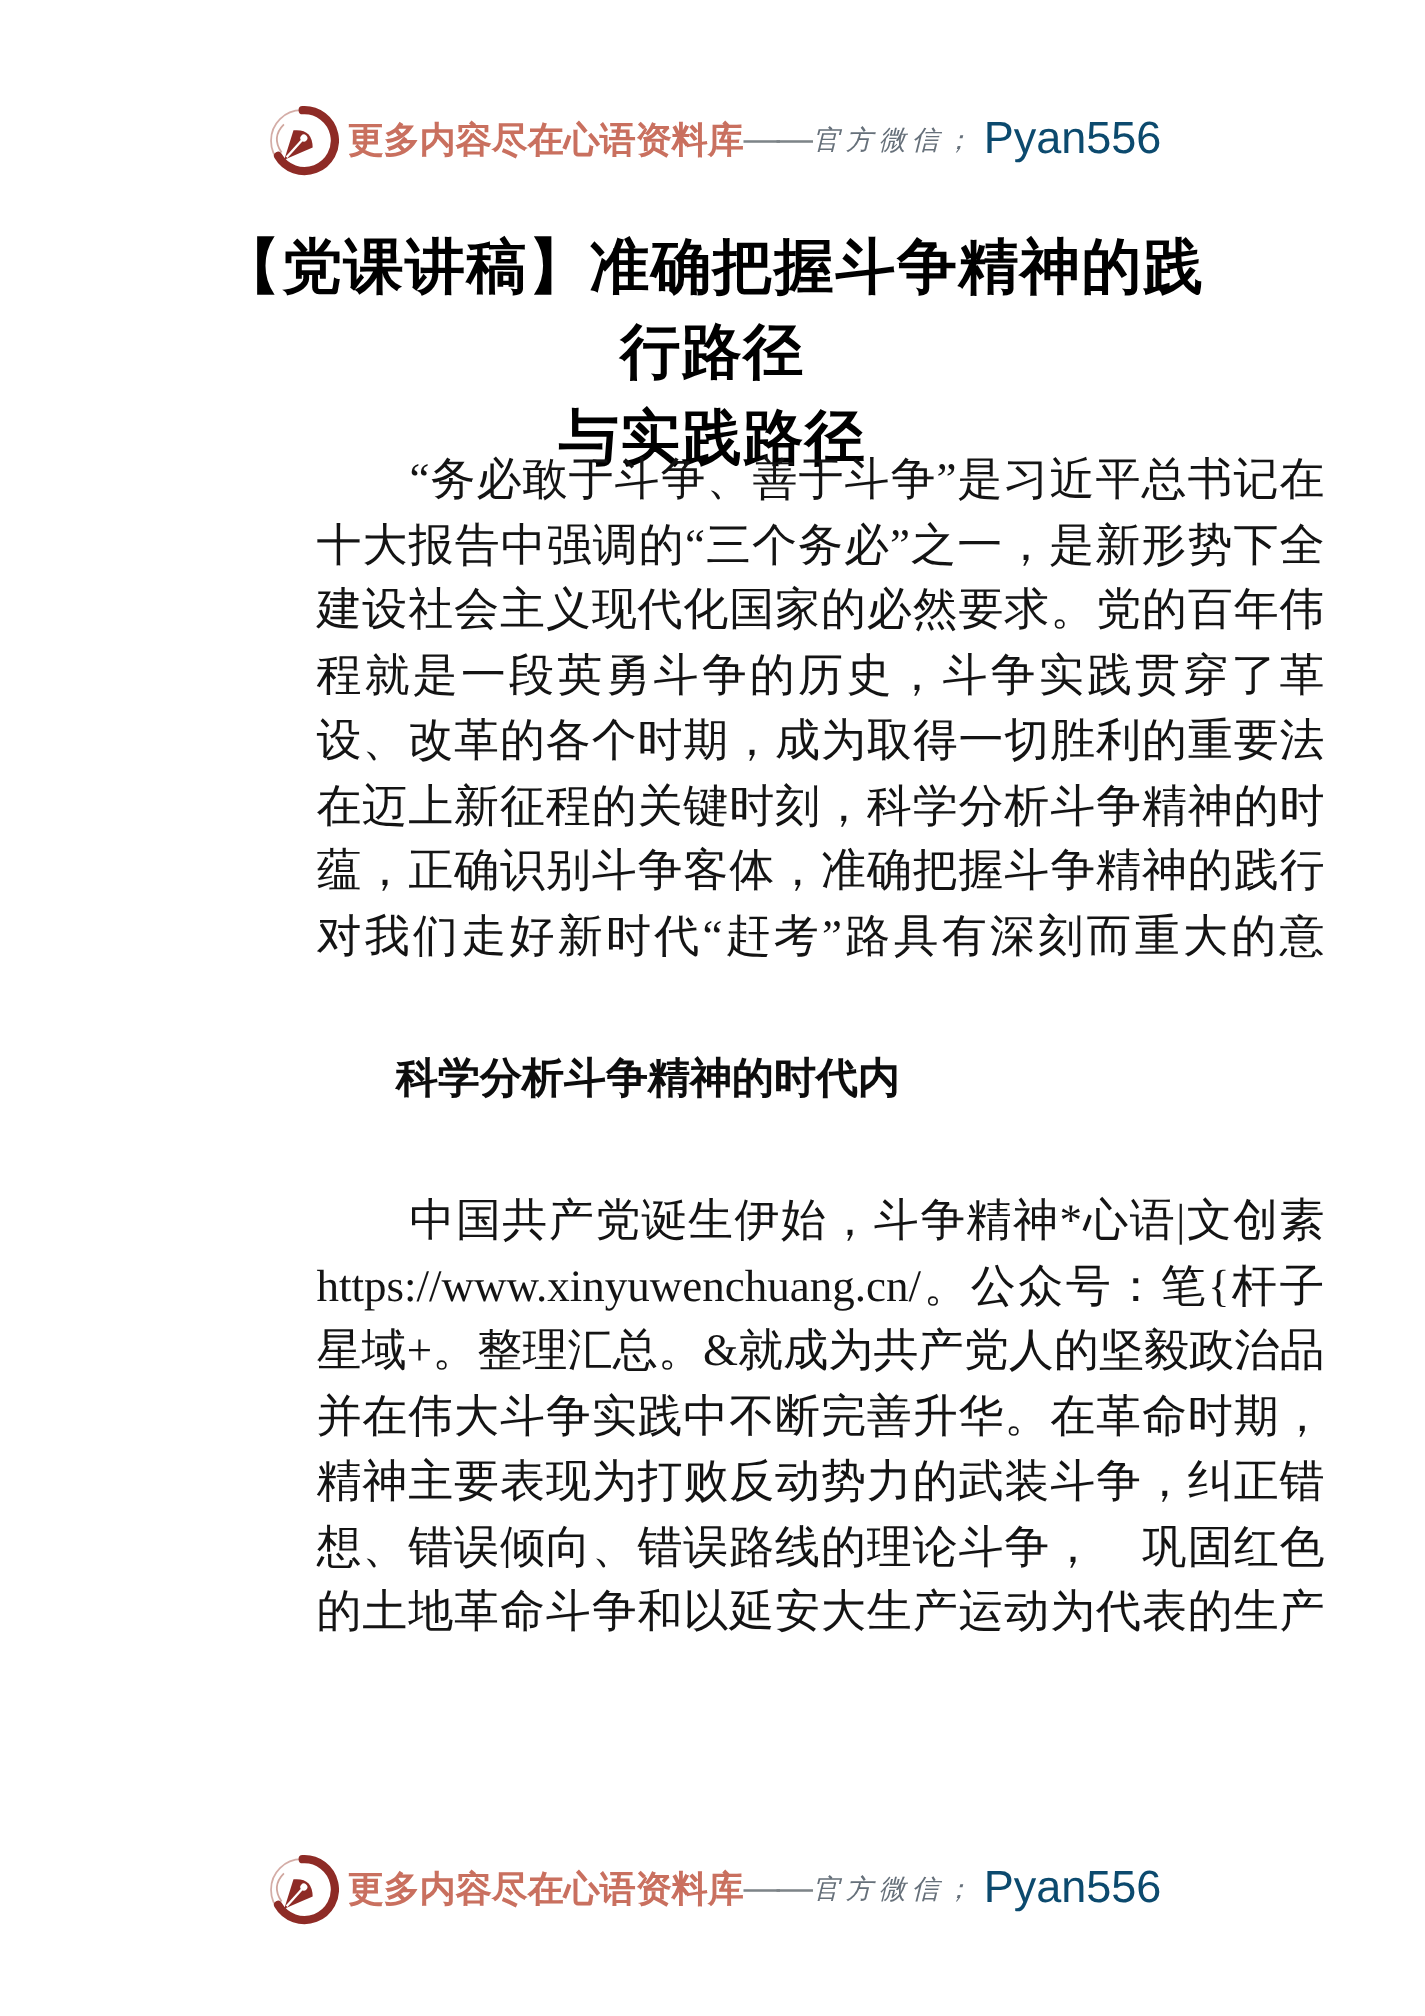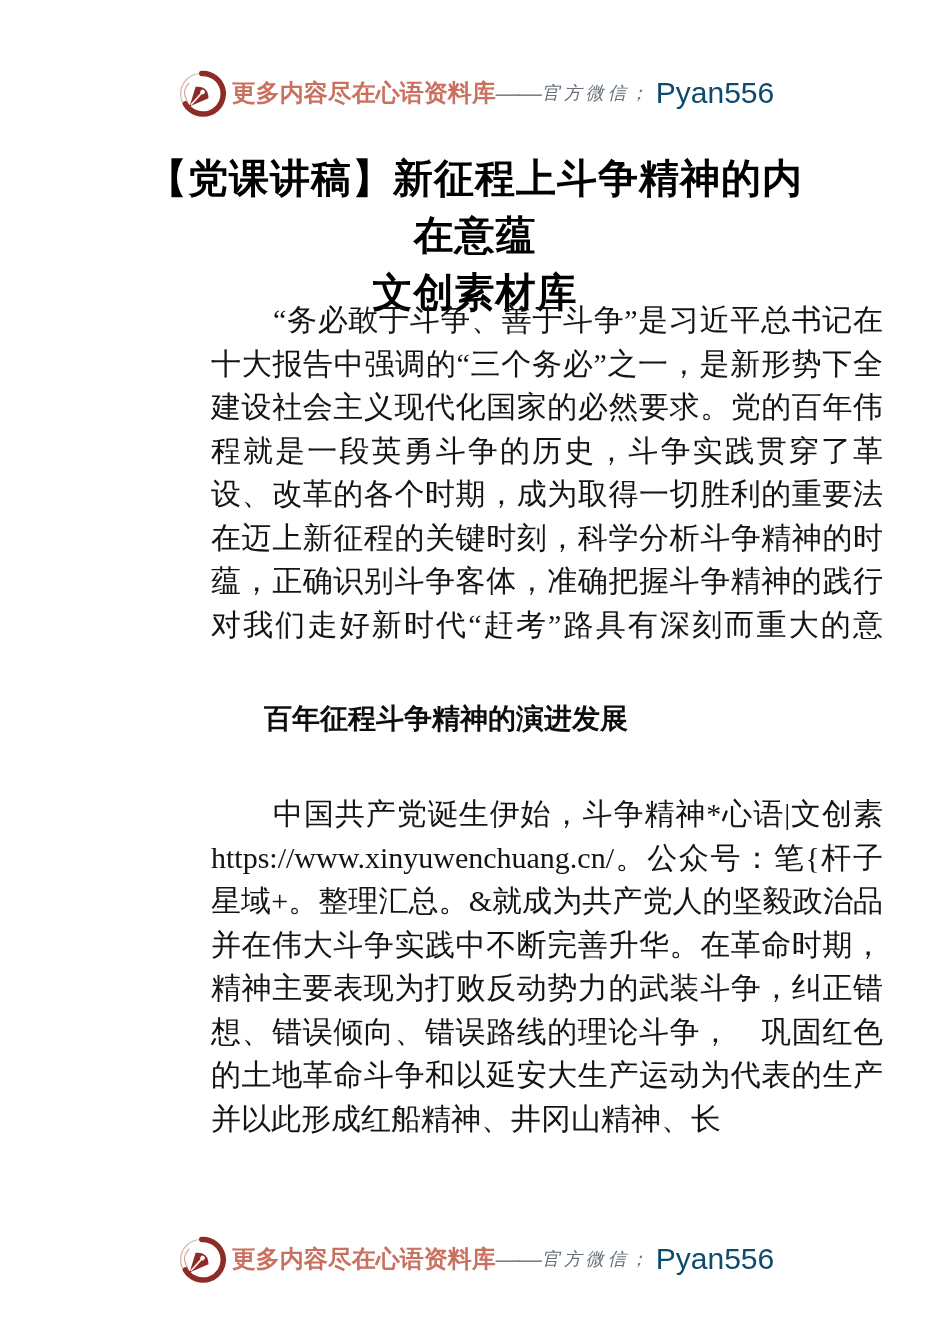--- a/index.html
+++ b/index.html
@@ -100,48 +100,47 @@
         <path d="M15 43 Q6 30 17 19" fill="none" stroke="#b06a5e" stroke-width="1.5" opacity="0.6"></path>
       </svg>
     </span>
     <span class="brand-main">更多内容尽在心语资料库</span>
       <span class="brand-dash">——</span>
       <span class="brand-wechat">官方微信；</span>
       <span class="brand-id">Pyan556</span>
   </div>
 
   <div class="doc-title">
-    <div>【党课讲稿】新征程上斗争精神的内在意蕴</div>
-    <div>文创素材库</div>
+    <div>【党课讲稿】准确把握斗争精神的践行路径</div>
+    <div>与实践路径</div>
   </div>
 
   <div class="content">
 
     <div class="para">
       <div class="tline indent">“务必敢于斗争、善于斗争”是习近平总书记在二</div>
       <div class="tline">十大报告中强调的“三个务必”之一，是新形势下全面</div>
       <div class="tline">建设社会主义现代化国家的必然要求。党的百年伟大征</div>
       <div class="tline">程就是一段英勇斗争的历史，斗争实践贯穿了革命、建</div>
       <div class="tline">设、改革的各个时期，成为取得一切胜利的重要法宝。</div>
       <div class="tline">在迈上新征程的关键时刻，科学分析斗争精神的时代内</div>
       <div class="tline">蕴，正确识别斗争客体，准确把握斗争精神的践行路径，</div>
       <div class="tline natural">对我们走好新时代“赶考”路具有深刻而重大的意义。</div>
     </div>
 
-    <div class="section-heading">百年征程斗争精神的演进发展</div>
+    <div class="section-heading">科学分析斗争精神的时代内</div>
 
     <div class="para">
       <div class="tline indent">中国共产党诞生伊始，斗争精神*心语|文创素材库：</div>
       <div class="tline">https://www.xinyuwenchuang.cn/。公众号：笔{杆子</div>
       <div class="tline">星域+。整理汇总。&amp;就成为共产党人的坚毅政治品格，</div>
       <div class="tline">并在伟大斗争实践中不断完善升华。在革命时期，斗争</div>
       <div class="tline">精神主要表现为打败反动势力的武装斗争，纠正错误思</div>
       <div class="tline">想、错误倾向、错误路线的理论斗争，　巩固红色政权</div>
       <div class="tline">的土地革命斗争和以延安大生产运动为代表的生产斗争</div>
-      <div class="tline natural">并以此形成红船精神、井冈山精神、长</div>
     </div>
 
   </div>
 
   <div class="brandbar bottom">
     <span class="logo">
       <svg viewBox="0 0 64 64" width="50" height="54" aria-hidden="true">
         <circle cx="32" cy="33" r="26" fill="none" stroke="#b06a5e" stroke-width="1.5" opacity="0.55"></circle>
         <path d="M33 7 A26 26 0 1 1 12 46" fill="none" stroke="#8e2b26" stroke-width="7" stroke-linecap="round"></path>
         <g transform="rotate(42 32 33)">

